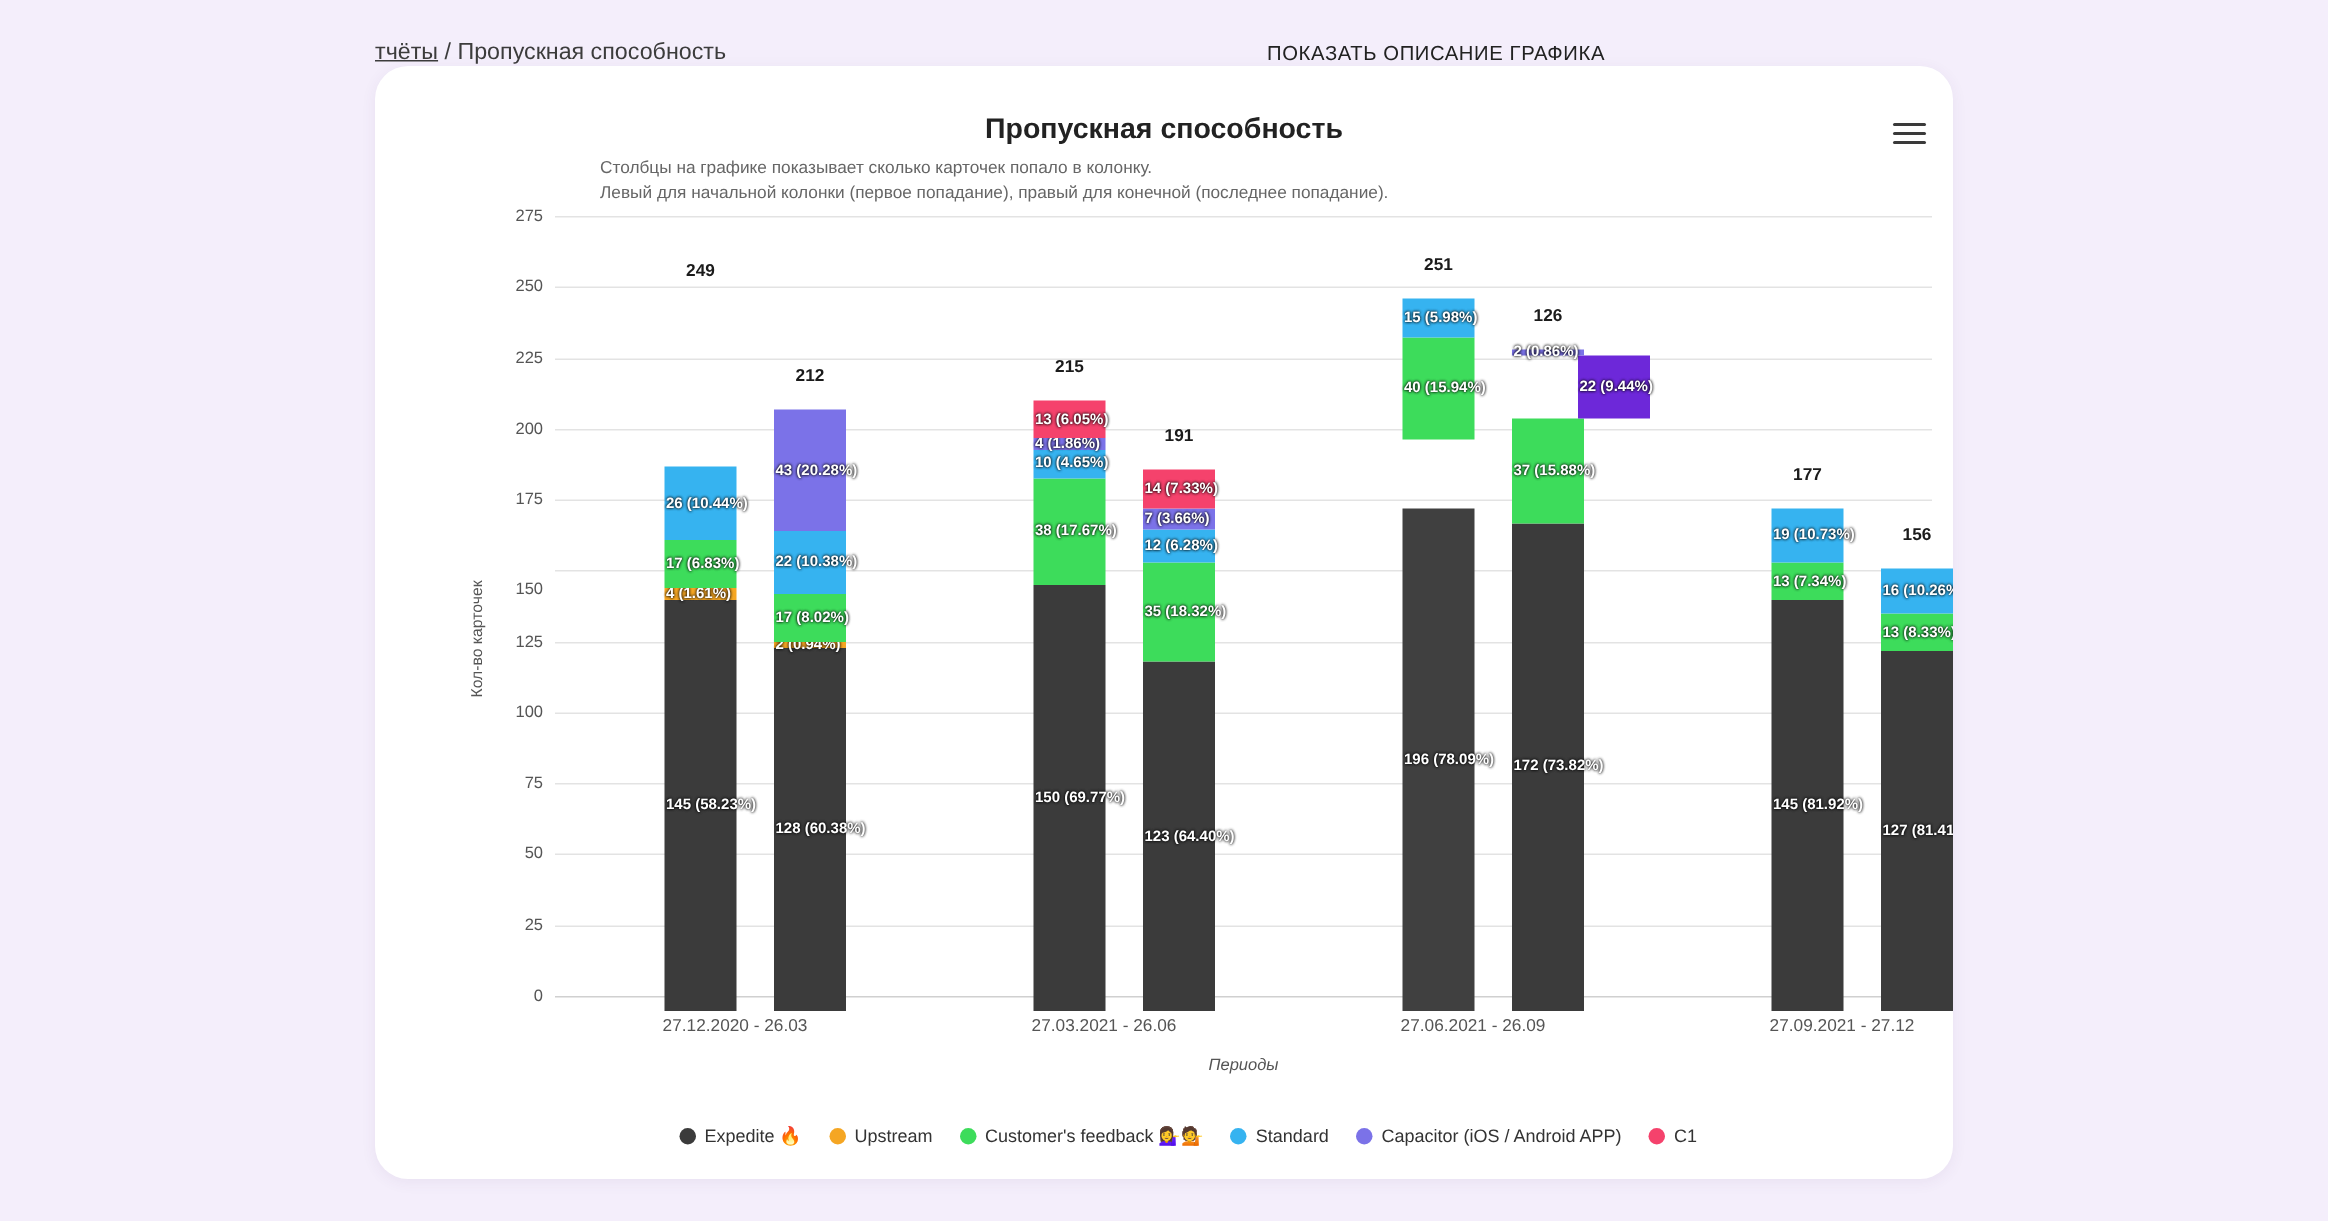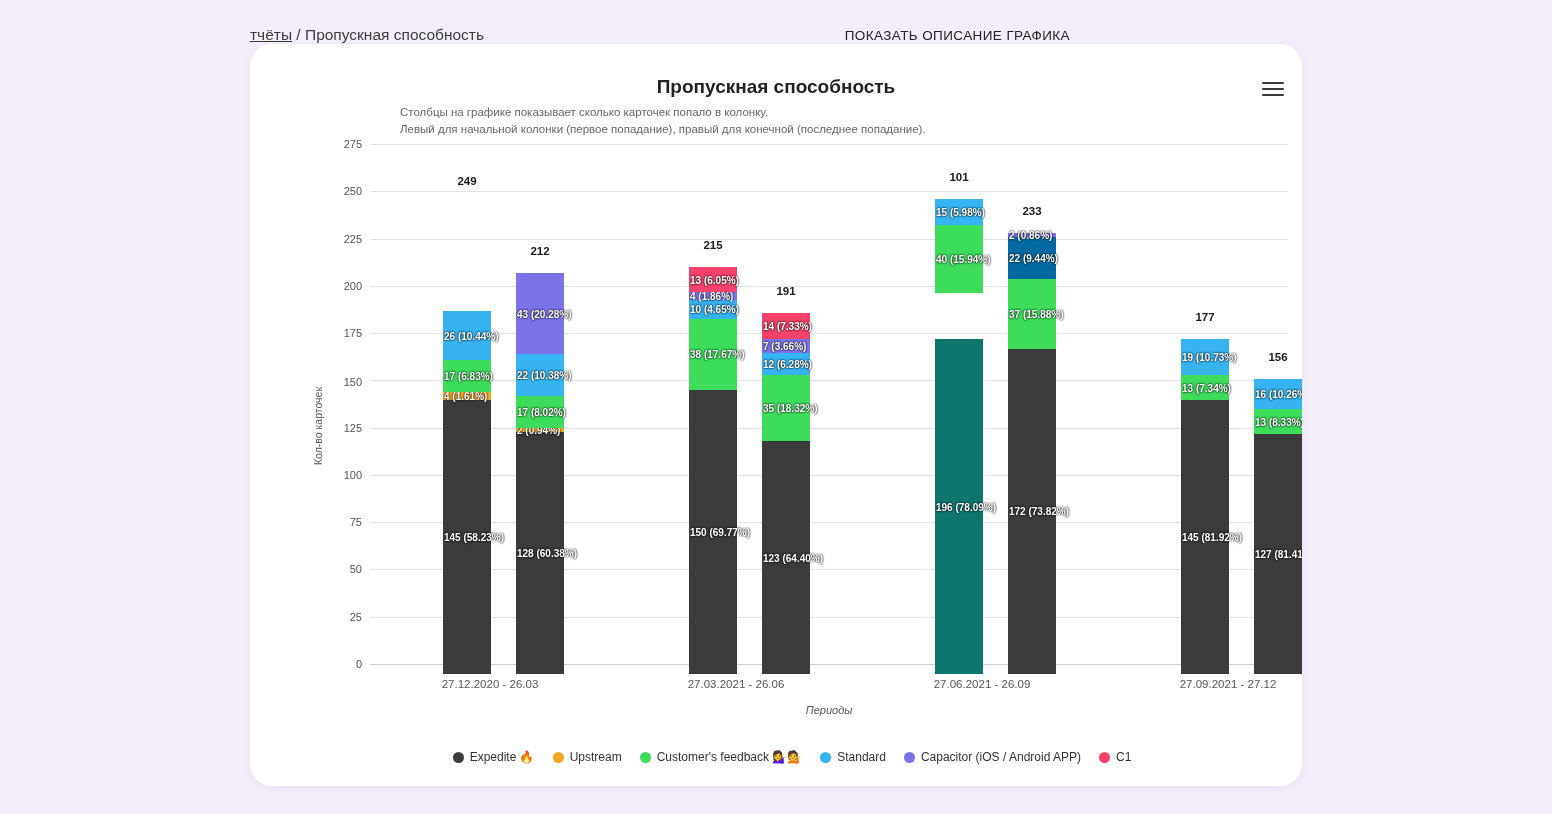--- a/index.html
+++ b/index.html
@@ -238,21 +238,21 @@
           <div class="ytick" style="top: 480.727px;">25</div>
           <div class="gridline" style="top: 433.455px;"></div>
           <div class="ytick" style="top: 433.455px;">50</div>
           <div class="gridline" style="top: 386.182px;"></div>
           <div class="ytick" style="top: 386.182px;">75</div>
           <div class="gridline" style="top: 338.909px;"></div>
           <div class="ytick" style="top: 338.909px;">100</div>
           <div class="gridline" style="top: 291.636px;"></div>
           <div class="ytick" style="top: 291.636px;">125</div>
           <div class="gridline" style="top: 244.364px;"></div>
-          <div class="ytick" style="top: 246px;">150</div>
+          <div class="ytick" style="top: 257px;">150</div>
           <div class="gridline" style="top: 197.091px;"></div>
           <div class="ytick" style="top: 197.091px;">175</div>
           <div class="gridline" style="top: 149.818px;"></div>
           <div class="ytick" style="top: 149.818px;">200</div>
           <div class="gridline" style="top: 102.545px;"></div>
           <div class="ytick" style="top: 102.545px;">225</div>
           <div class="gridline" style="top: 55.2727px;"></div>
           <div class="ytick" style="top: 55.2727px;">250</div>
           <div class="gridline" style="top: 8px;"></div>
           <div class="ytick" style="top: 8px;">275</div>
@@ -321,46 +321,46 @@
             </div>
             <div class="seg" style="height: 13.2364px; background: rgb(123, 114, 232);">
               <div class="seg-label">7 (3.66%)</div>
             </div>
             <div class="seg" style="height: 26.4727px; background: rgb(245, 66, 108);">
               <div class="seg-label">14 (7.33%)</div>
             </div>
           </div>
           <div class="bar-total" style="left: 450px; top: 148.836px;">191</div>
           <div class="bar" style="left: 623px; bottom: 42px; height: 474.618px; display: flex; flex-direction: column-reverse;">
-            <div class="seg" style="height: 370.618px; background: #0f766e; margin-top: 46px;">
+            <div class="seg" style="height: 370.618px; background: #404040; margin-top: 46px;">
               <div class="seg-label">196 (78.09%)</div>
             </div>
             <div class="seg" style="height: 75.6364px; background: rgb(61, 220, 91);">
               <div class="seg-label">40 (15.94%)</div>
             </div>
             <div class="seg" style="height: 28.3636px; background: rgb(54, 179, 240);">
               <div class="seg-label">15 (5.98%)</div>
             </div>
           </div>
-          <div class="bar-total" style="left: 623px; top: 35.3818px;">101</div>
+          <div class="bar-total" style="left: 623px; top: 35.3818px;">251</div>
           <div class="bar" style="left: 696px; bottom: 42px; height: 440.582px; display: flex; flex-direction: column-reverse;">
             <div class="seg" style="height: 325.236px; background: rgb(59, 59, 59);">
               <div class="seg-label">172 (73.82%)</div>
             </div>
             <div class="seg" style="height: 69.9636px; background: rgb(61, 220, 91);">
               <div class="seg-label">37 (15.88%)</div>
             </div>
-            <div class="seg" style="height: 41.6px; background: #0369a1;">
+            <div class="seg" style="height: 41.6px; background: #6d28d9; margin-left: 44px;">
               <div class="seg-label">22 (9.44%)</div>
             </div>
             <div class="seg" style="height: 3.78182px; background: rgb(123, 114, 232);">
               <div class="seg-label">2 (0.86%)</div>
             </div>
           </div>
-          <div class="bar-total" style="left: 696px; top: 69.4182px;">233</div>
+          <div class="bar-total" style="left: 696px; top: 69.4182px;">126</div>
           <div class="bar" style="left: 869px; bottom: 42px; height: 334.691px; display: flex; flex-direction: column-reverse;">
             <div class="seg" style="height: 274.182px; background: rgb(59, 59, 59);">
               <div class="seg-label">145 (81.92%)</div>
             </div>
             <div class="seg" style="height: 24.5818px; background: rgb(61, 220, 91);">
               <div class="seg-label">13 (7.34%)</div>
             </div>
             <div class="seg" style="height: 35.9273px; background: rgb(54, 179, 240);">
               <div class="seg-label">19 (10.73%)</div>
             </div>

